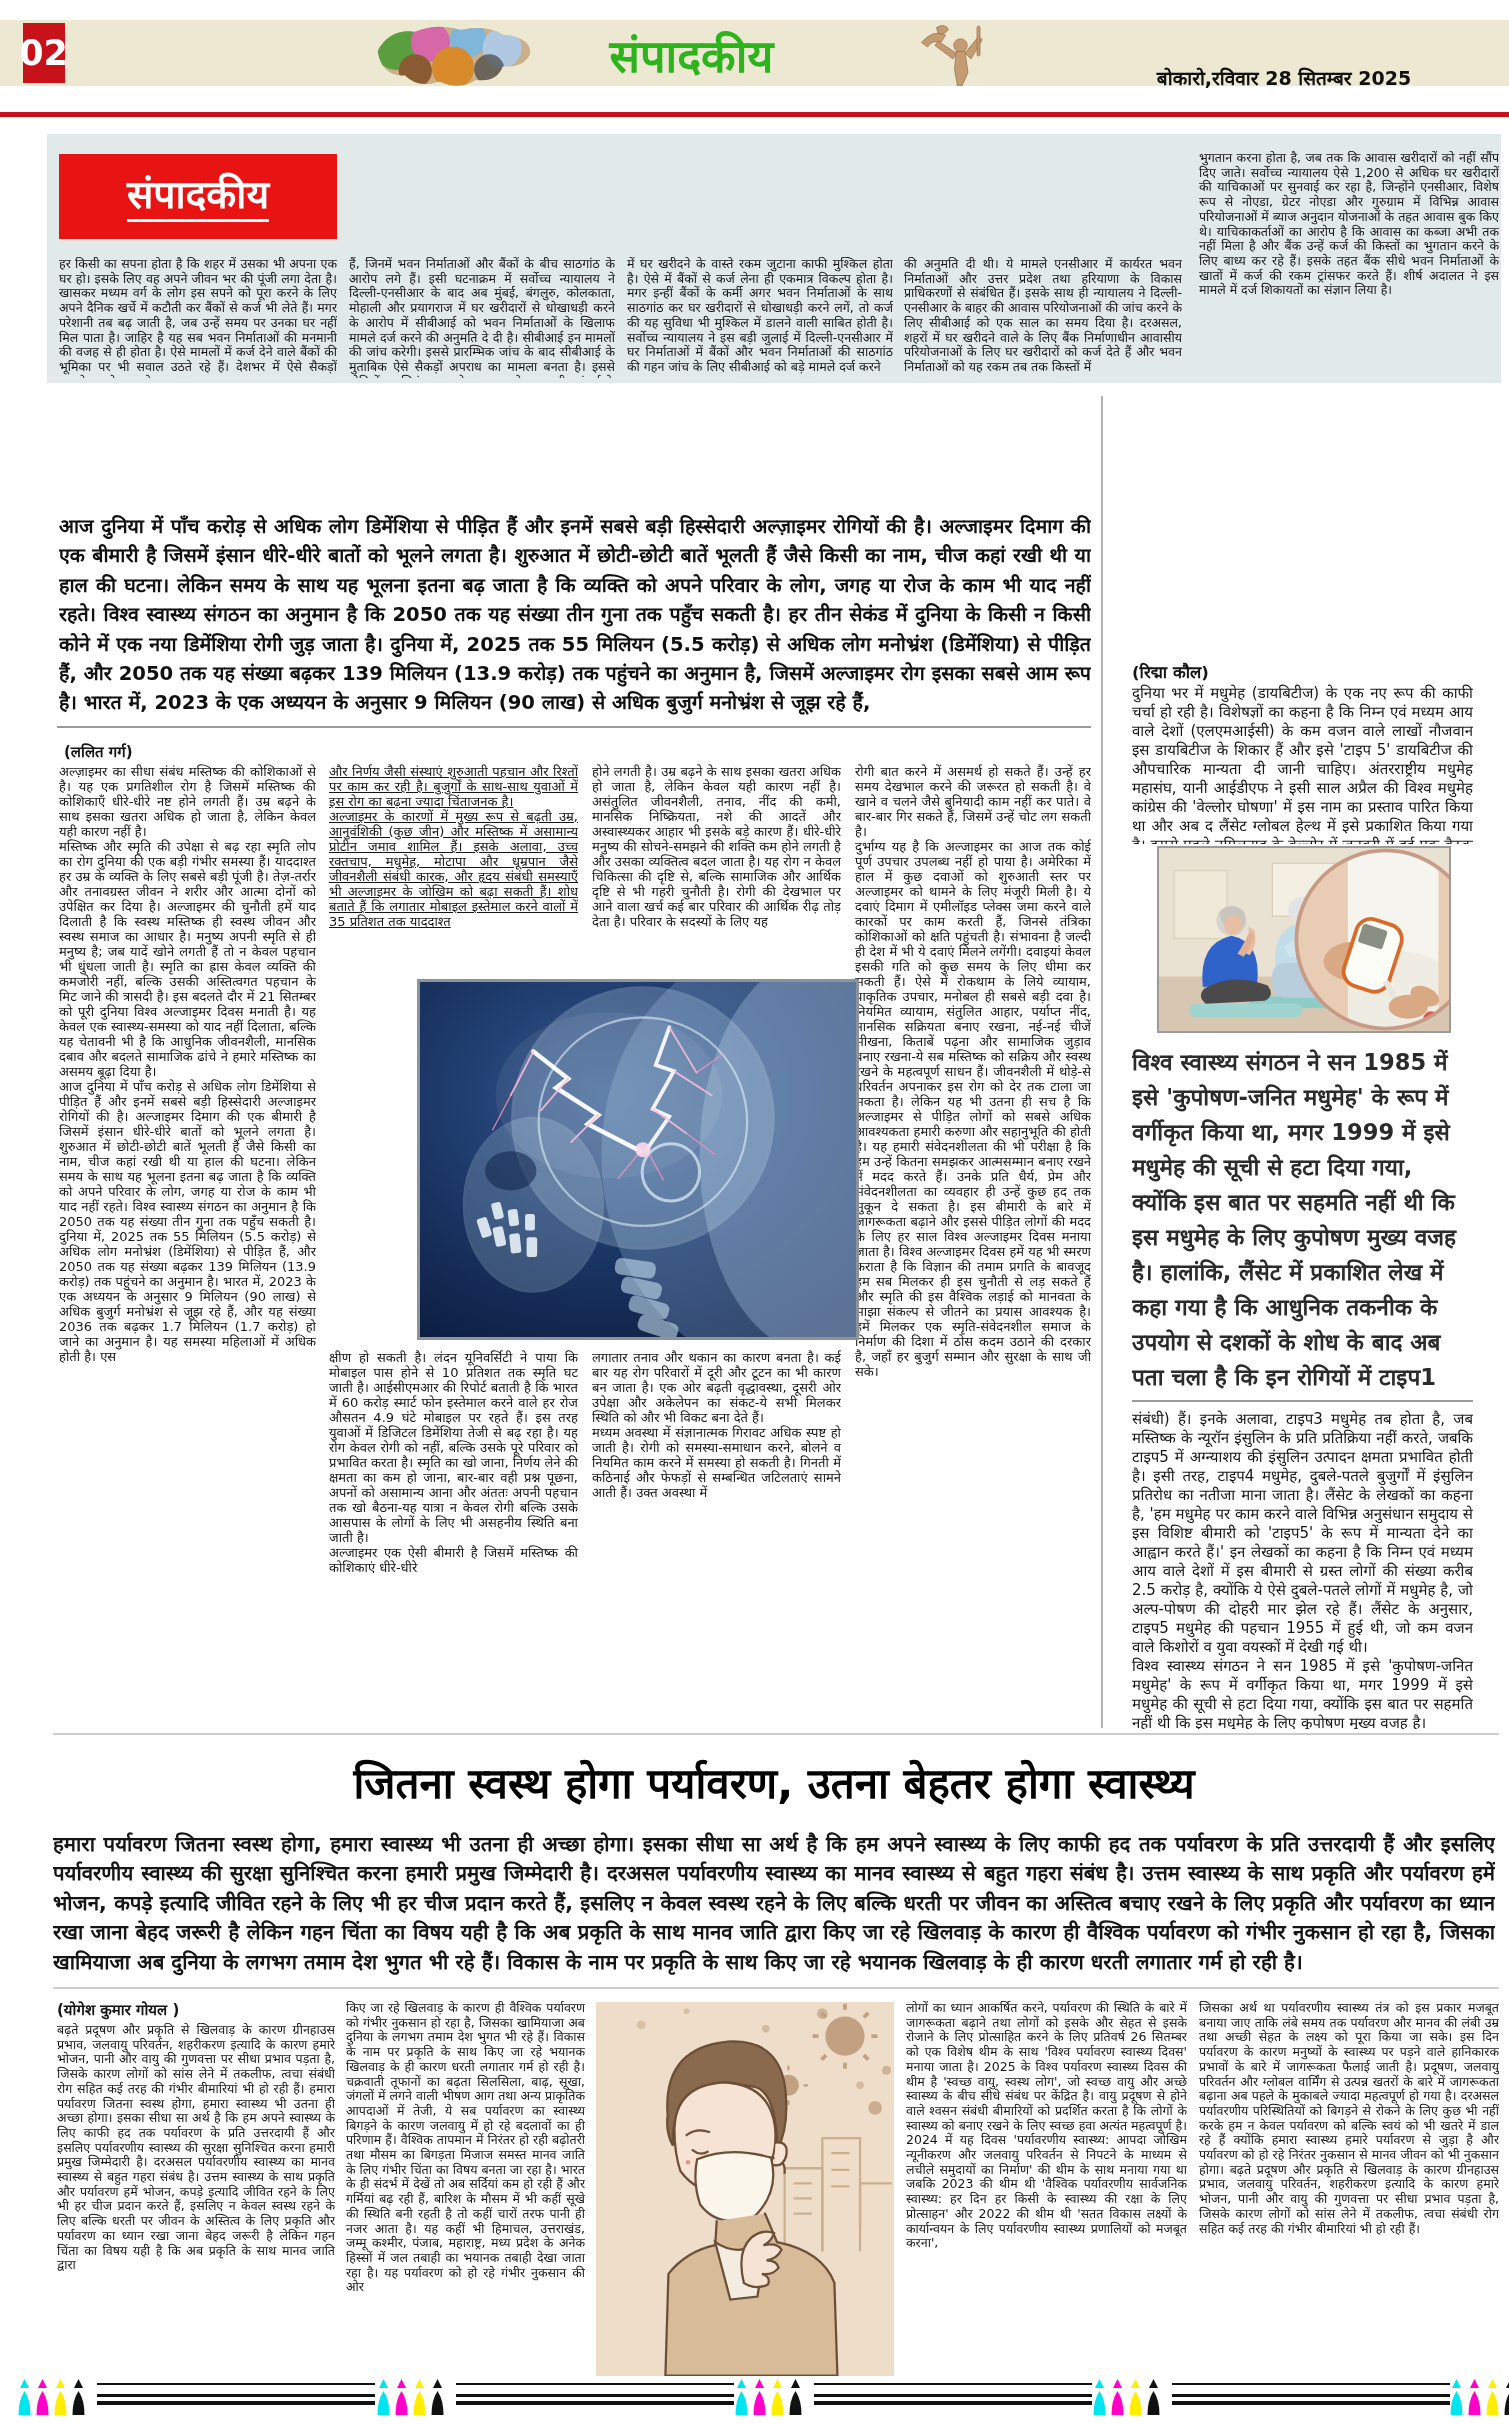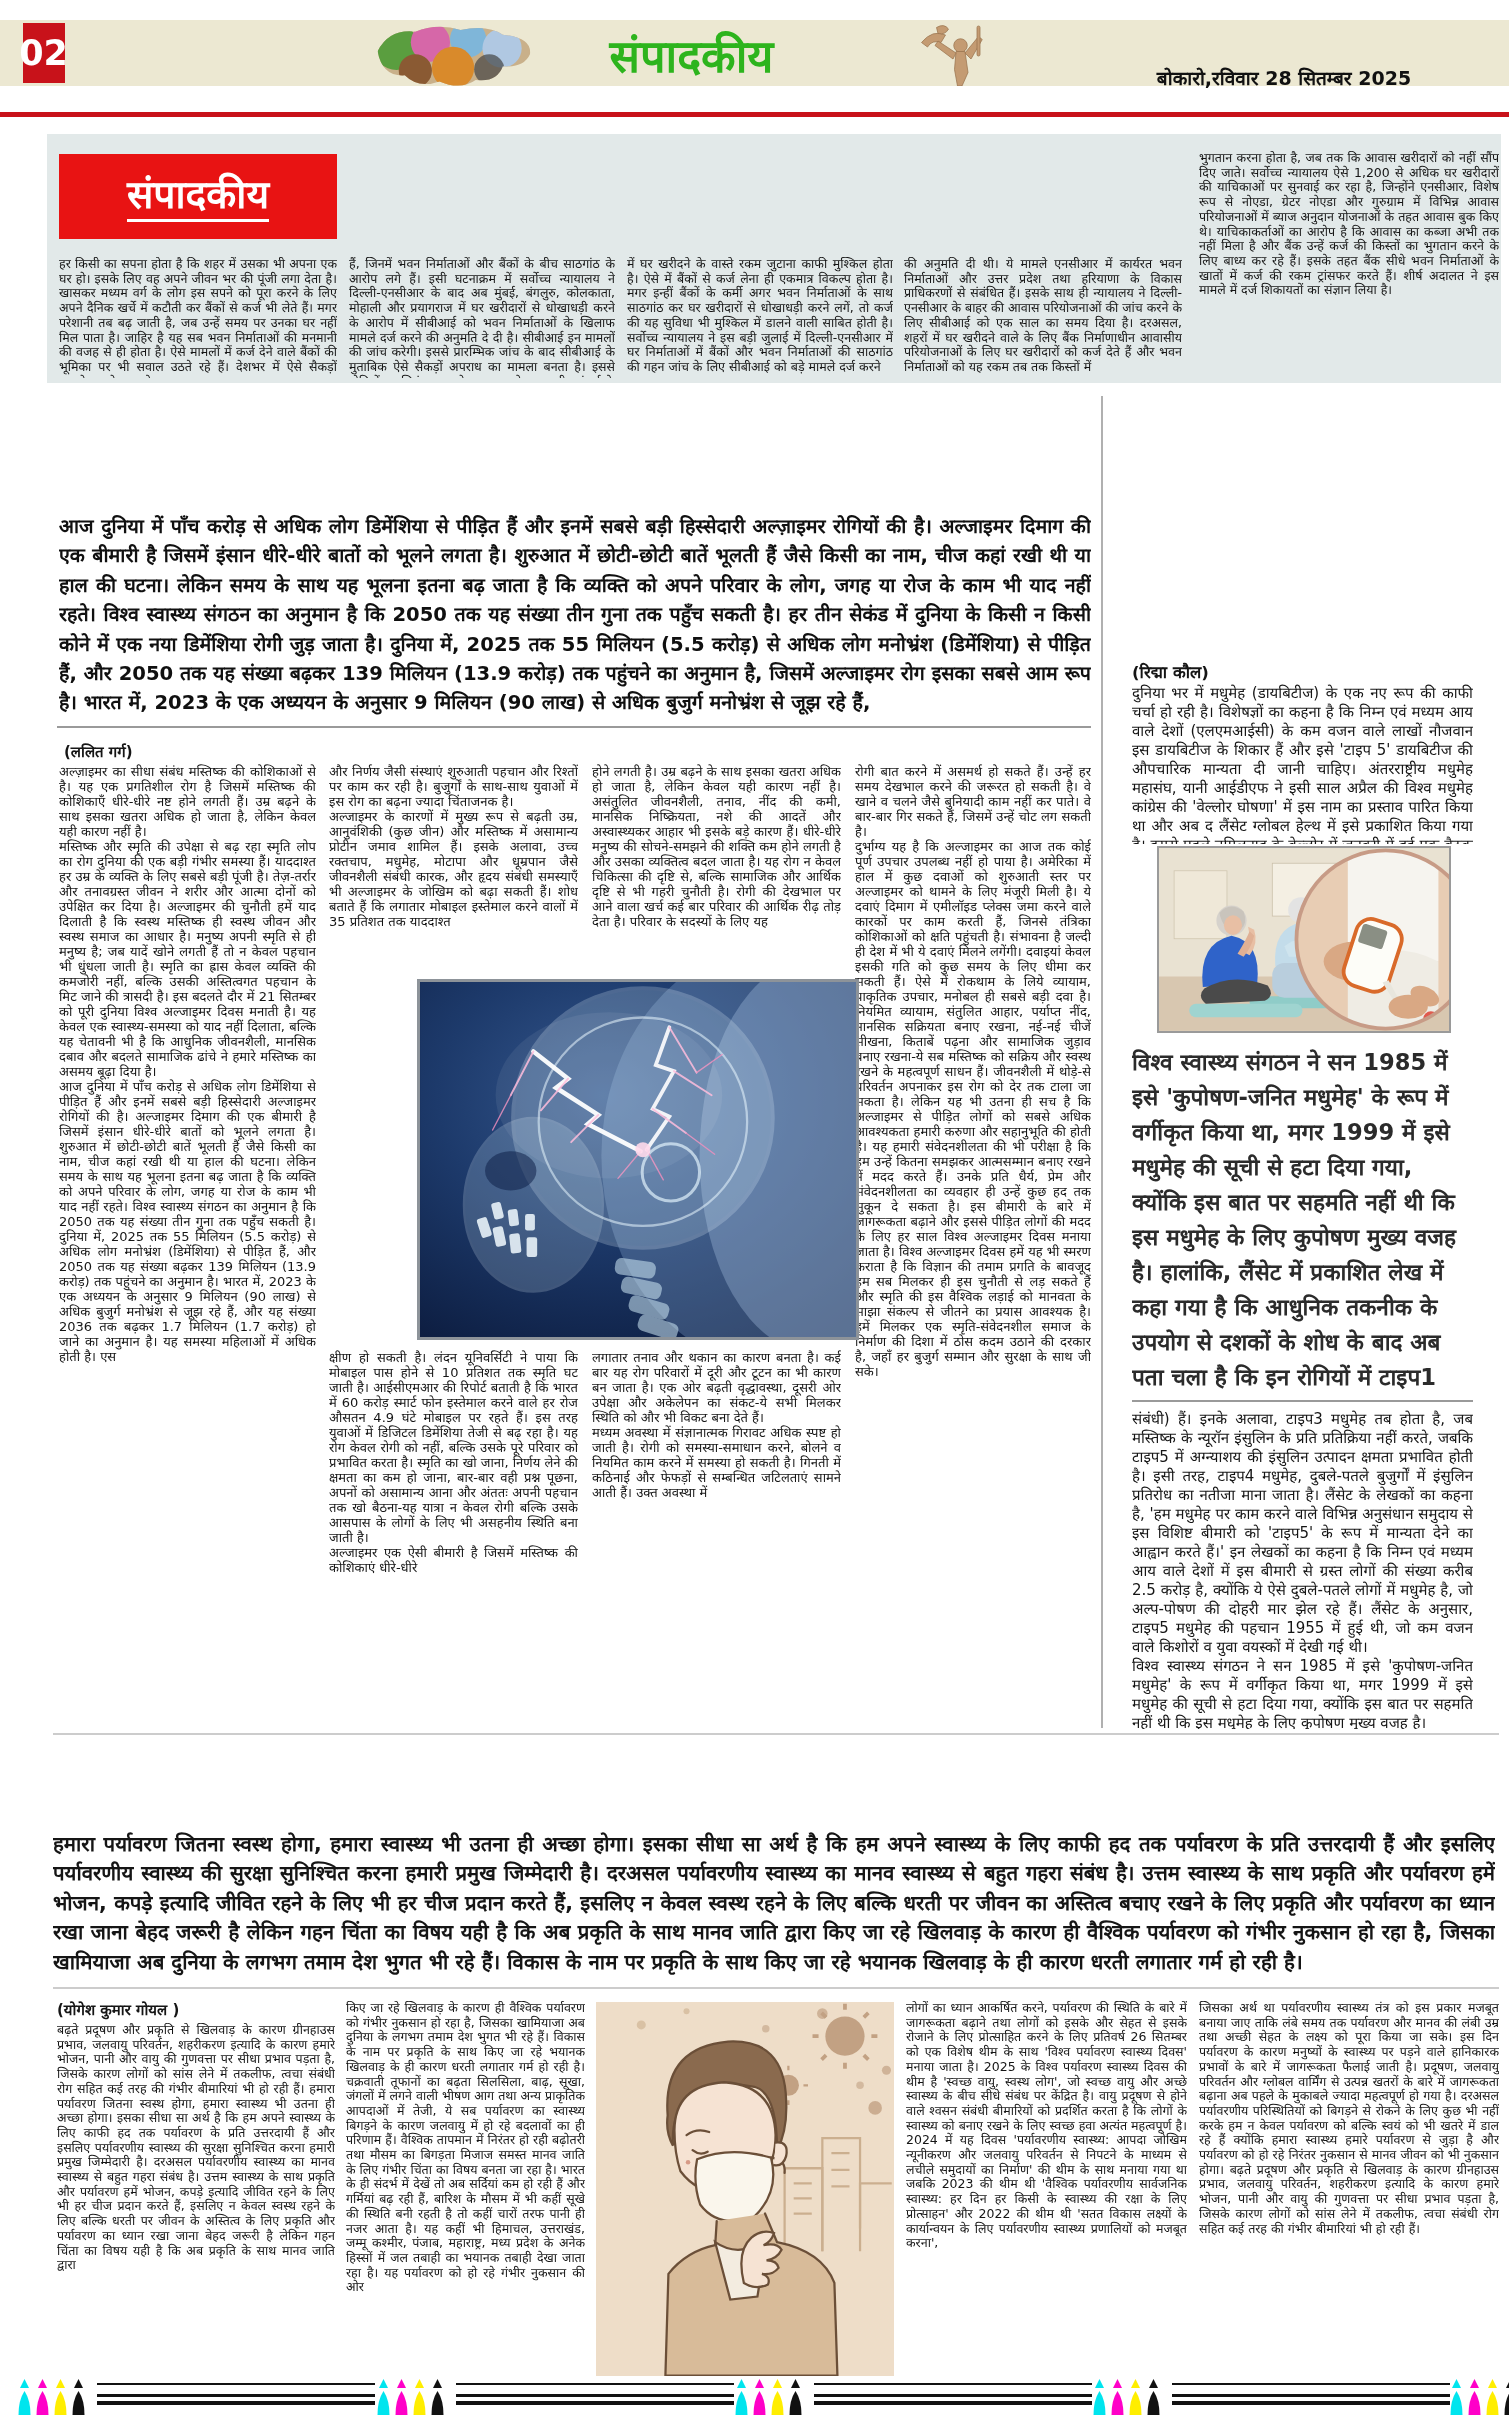--- a/index.html
+++ b/index.html
@@ -34,21 +34,21 @@
   .tc5{left:1199px;top:151px;width:300px;height:226px;}
 
   
   .mainhead{left:57px;top:399px;width:1034px;height:102px;font-size:63px;font-weight:800;color:#000;
             text-align:center;white-space:nowrap;display:flex;align-items:center;justify-content:center;}
   .lead{left:59px;top:512px;width:1032px;height:211px;font-size:19.6px;line-height:29.4px;font-weight:700;color:#101010;}
   .grule{background:#9a9a9a;}
   .byline{font-weight:700;font-size:15px;}
   .mcol{font-size:13px;line-height:15px;}
   .mc1{left:59px;top:764px;width:257px;height:965px;}
-  .mc2t{left:329px;top:764px;width:249px;height:211px;}
+  .mc2t{left:329px;top:764px;width:249px;height:211px;text-decoration:underline;}
   .mc3t{left:592px;top:764px;width:249px;height:211px;}
   .mc2b{left:329px;top:1350px;width:249px;height:379px;}
   .mc3b{left:592px;top:1350px;width:249px;height:379px;}
   .mc4{left:855px;top:764px;width:236px;height:965px;}
   .brainimg{left:417px;top:979px;width:436px;height:355px;border:3px solid #8d9399;background:#0c1c3f;}
 
   
   .vrule{left:1101px;top:396px;width:2.3px;height:1332px;background:#b0b0b0;}
   .sbhead{left:1126px;top:414px;width:352px;height:242px;font-size:41px;line-height:79px;font-weight:800;color:#222;text-align:center;}
   .sbbyline{left:1132px;top:660px;width:340px;font-weight:700;font-size:16.6px;}
@@ -246,20 +246,21 @@
       <circle cx="300" cy="121" r="118" fill="none" stroke="#c79b86" stroke-width="5"></circle>
     </svg>
   </div>
 
   <div class="abs sbquote clip">विश्व स्वास्थ्य संगठन ने सन 1985 में इसे 'कुपोषण-जनित मधुमेह' के रूप में वर्गीकृत किया था, मगर 1999 में इसे मधुमेह की सूची से हटा दिया गया, क्योंकि इस बात पर सहमति नहीं थी कि इस मधुमेह के लिए कुपोषण मुख्य वजह है। हालांकि, लैंसेट में प्रकाशित लेख में कहा गया है कि आधुनिक तकनीक के उपयोग से दशकों के शोध के बाद अब पता चला है कि इन रोगियों में टाइप1 और टाइप2 से अलग लक्षण होते हैं।</div>
   <div class="abs grule" style="left:1132px;top:1400px;width:341px;height:1.5px;"></div>
   <div class="abs sbtext sb2 just clip pre">संबंधी) हैं। इनके अलावा, टाइप3 मधुमेह तब होता है, जब मस्तिष्क के न्यूरॉन इंसुलिन के प्रति प्रतिक्रिया नहीं करते, जबकि टाइप5 में अग्न्याशय की इंसुलिन उत्पादन क्षमता प्रभावित होती है। इसी तरह, टाइप4 मधुमेह, दुबले-पतले बुजुर्गों में इंसुलिन प्रतिरोध का नतीजा माना जाता है। लैंसेट के लेखकों का कहना है, 'हम मधुमेह पर काम करने वाले विभिन्न अनुसंधान समुदाय से इस विशिष्ट बीमारी को 'टाइप5' के रूप में मान्यता देने का आह्वान करते हैं।' इन लेखकों का कहना है कि निम्न एवं मध्यम आय वाले देशों में इस बीमारी से ग्रस्त लोगों की संख्या करीब 2.5 करोड़ है, क्योंकि ये ऐसे दुबले-पतले लोगों में मधुमेह है, जो अल्प-पोषण की दोहरी मार झेल रहे हैं। लैंसेट के अनुसार, टाइप5 मधुमेह की पहचान 1955 में हुई थी, जो कम वजन वाले किशोरों व युवा वयस्कों में देखी गई थी।
 विश्व स्वास्थ्य संगठन ने सन 1985 में इसे 'कुपोषण-जनित मधुमेह' के रूप में वर्गीकृत किया था, मगर 1999 में इसे मधुमेह की सूची से हटा दिया गया, क्योंकि इस बात पर सहमति नहीं थी कि इस मधुमेह के लिए कुपोषण मुख्य वजह है।</div>
 
   <div class="abs grule" style="left:53px;top:1733px;width:1446px;height:1.5px;opacity:0.5;"></div>
+  <div class="abs bhead">जितना स्वस्थ होगा पर्यावरण, उतना बेहतर होगा स्वास्थ्य</div>
   <div class="abs blead just clip">हमारा पर्यावरण जितना स्वस्थ होगा, हमारा स्वास्थ्य भी उतना ही अच्छा होगा। इसका सीधा सा अर्थ है कि हम अपने स्वास्थ्य के लिए काफी हद तक पर्यावरण के प्रति उत्तरदायी हैं और इसलिए पर्यावरणीय स्वास्थ्य की सुरक्षा सुनिश्चित करना हमारी प्रमुख जिम्मेदारी है। दरअसल पर्यावरणीय स्वास्थ्य का मानव स्वास्थ्य से बहुत गहरा संबंध है। उत्तम स्वास्थ्य के साथ प्रकृति और पर्यावरण हमें भोजन, कपड़े इत्यादि जीवित रहने के लिए भी हर चीज प्रदान करते हैं, इसलिए न केवल स्वस्थ रहने के लिए बल्कि धरती पर जीवन का अस्तित्व बचाए रखने के लिए प्रकृति और पर्यावरण का ध्यान रखा जाना बेहद जरूरी है लेकिन गहन चिंता का विषय यही है कि अब प्रकृति के साथ मानव जाति द्वारा किए जा रहे खिलवाड़ के कारण ही वैश्विक पर्यावरण को गंभीर नुकसान हो रहा है, जिसका खामियाजा अब दुनिया के लगभग तमाम देश भुगत भी रहे हैं। विकास के नाम पर प्रकृति के साथ किए जा रहे भयानक खिलवाड़ के ही कारण धरती लगातार गर्म हो रही है।</div>
   <div class="abs grule" style="left:53px;top:1987px;width:1446px;height:1.5px;opacity:0.5;"></div>
   <div class="abs bbyline">(योगेश कुमार गोयल )</div>
 
   <div class="abs bcol bc1 just clip pre">बढ़ते प्रदूषण और प्रकृति से खिलवाड़ के कारण ग्रीनहाउस प्रभाव, जलवायु परिवर्तन, शहरीकरण इत्यादि के कारण हमारे भोजन, पानी और वायु की गुणवत्ता पर सीधा प्रभाव पड़ता है, जिसके कारण लोगों को सांस लेने में तकलीफ, त्वचा संबंधी रोग सहित कई तरह की गंभीर बीमारियां भी हो रही हैं। हमारा पर्यावरण जितना स्वस्थ होगा, हमारा स्वास्थ्य भी उतना ही अच्छा होगा। इसका सीधा सा अर्थ है कि हम अपने स्वास्थ्य के लिए काफी हद तक पर्यावरण के प्रति उत्तरदायी हैं और इसलिए पर्यावरणीय स्वास्थ्य की सुरक्षा सुनिश्चित करना हमारी प्रमुख जिम्मेदारी है। दरअसल पर्यावरणीय स्वास्थ्य का मानव स्वास्थ्य से बहुत गहरा संबंध है। उत्तम स्वास्थ्य के साथ प्रकृति और पर्यावरण हमें भोजन, कपड़े इत्यादि जीवित रहने के लिए भी हर चीज प्रदान करते हैं, इसलिए न केवल स्वस्थ रहने के लिए बल्कि धरती पर जीवन के अस्तित्व के लिए प्रकृति और पर्यावरण का ध्यान रखा जाना बेहद जरूरी है लेकिन गहन चिंता का विषय यही है कि अब प्रकृति के साथ मानव जाति द्वारा</div>
   <div class="abs bcol bc2 just clip pre">किए जा रहे खिलवाड़ के कारण ही वैश्विक पर्यावरण को गंभीर नुकसान हो रहा है, जिसका खामियाजा अब दुनिया के लगभग तमाम देश भुगत भी रहे हैं। विकास के नाम पर प्रकृति के साथ किए जा रहे भयानक खिलवाड़ के ही कारण धरती लगातार गर्म हो रही है। चक्रवाती तूफानों का बढ़ता सिलसिला, बाढ़, सूखा, जंगलों में लगने वाली भीषण आग तथा अन्य प्राकृतिक आपदाओं में तेजी, ये सब पर्यावरण का स्वास्थ्य बिगड़ने के कारण जलवायु में हो रहे बदलावों का ही परिणाम हैं। वैश्विक तापमान में निरंतर हो रही बढ़ोतरी तथा मौसम का बिगड़ता मिजाज समस्त मानव जाति के लिए गंभीर चिंता का विषय बनता जा रहा है। भारत के ही संदर्भ में देखें तो अब सर्दियां कम हो रही हैं और गर्मियां बढ़ रही हैं, बारिश के मौसम में भी कहीं सूखे की स्थिति बनी रहती है तो कहीं चारों तरफ पानी ही नजर आता है। यह कहीं भी हिमाचल, उत्तराखंड, जम्मू कश्मीर, पंजाब, महाराष्ट्र, मध्य प्रदेश के अनेक हिस्सों में जल तबाही का भयानक तबाही देखा जाता रहा है। यह पर्यावरण को हो रहे गंभीर नुकसान की ओर</div>
   <div class="abs bcol bc3 just clip pre">लोगों का ध्यान आकर्षित करने, पर्यावरण की स्थिति के बारे में जागरूकता बढ़ाने तथा लोगों को इसके और सेहत से इसके रोजाने के लिए प्रोत्साहित करने के लिए प्रतिवर्ष 26 सितम्बर को एक विशेष थीम के साथ 'विश्व पर्यावरण स्वास्थ्य दिवस' मनाया जाता है। 2025 के विश्व पर्यावरण स्वास्थ्य दिवस की थीम है 'स्वच्छ वायु, स्वस्थ लोग', जो स्वच्छ वायु और अच्छे स्वास्थ्य के बीच सीधे संबंध पर केंद्रित है। वायु प्रदूषण से होने वाले श्वसन संबंधी बीमारियों को प्रदर्शित करता है कि लोगों के स्वास्थ्य को बनाए रखने के लिए स्वच्छ हवा अत्यंत महत्वपूर्ण है। 2024 में यह दिवस 'पर्यावरणीय स्वास्थ्य: आपदा जोखिम न्यूनीकरण और जलवायु परिवर्तन से निपटने के माध्यम से लचीले समुदायों का निर्माण' की थीम के साथ मनाया गया था जबकि 2023 की थीम थी 'वैश्विक पर्यावरणीय सार्वजनिक स्वास्थ्य: हर दिन हर किसी के स्वास्थ्य की रक्षा के लिए प्रोत्साहन' और 2022 की थीम थी 'सतत विकास लक्ष्यों के कार्यान्वयन के लिए पर्यावरणीय स्वास्थ्य प्रणालियों को मजबूत करना',</div>
   <div class="abs bcol bc4 just clip pre">जिसका अर्थ था पर्यावरणीय स्वास्थ्य तंत्र को इस प्रकार मजबूत बनाया जाए ताकि लंबे समय तक पर्यावरण और मानव की लंबी उम्र तथा अच्छी सेहत के लक्ष्य को पूरा किया जा सके। इस दिन पर्यावरण के कारण मनुष्यों के स्वास्थ्य पर पड़ने वाले हानिकारक प्रभावों के बारे में जागरूकता फैलाई जाती है। प्रदूषण, जलवायु परिवर्तन और ग्लोबल वार्मिंग से उत्पन्न खतरों के बारे में जागरूकता बढ़ाना अब पहले के मुकाबले ज्यादा महत्वपूर्ण हो गया है। दरअसल पर्यावरणीय परिस्थितियों को बिगड़ने से रोकने के लिए कुछ भी नहीं करके हम न केवल पर्यावरण को बल्कि स्वयं को भी खतरे में डाल रहे हैं क्योंकि हमारा स्वास्थ्य हमारे पर्यावरण से जुड़ा है और पर्यावरण को हो रहे निरंतर नुकसान से मानव जीवन को भी नुकसान होगा। बढ़ते प्रदूषण और प्रकृति से खिलवाड़ के कारण ग्रीनहाउस प्रभाव, जलवायु परिवर्तन, शहरीकरण इत्यादि के कारण हमारे भोजन, पानी और वायु की गुणवत्ता पर सीधा प्रभाव पड़ता है, जिसके कारण लोगों को सांस लेने में तकलीफ, त्वचा संबंधी रोग सहित कई तरह की गंभीर बीमारियां भी हो रही हैं।</div>
 
   <div class="abs maskimg">

